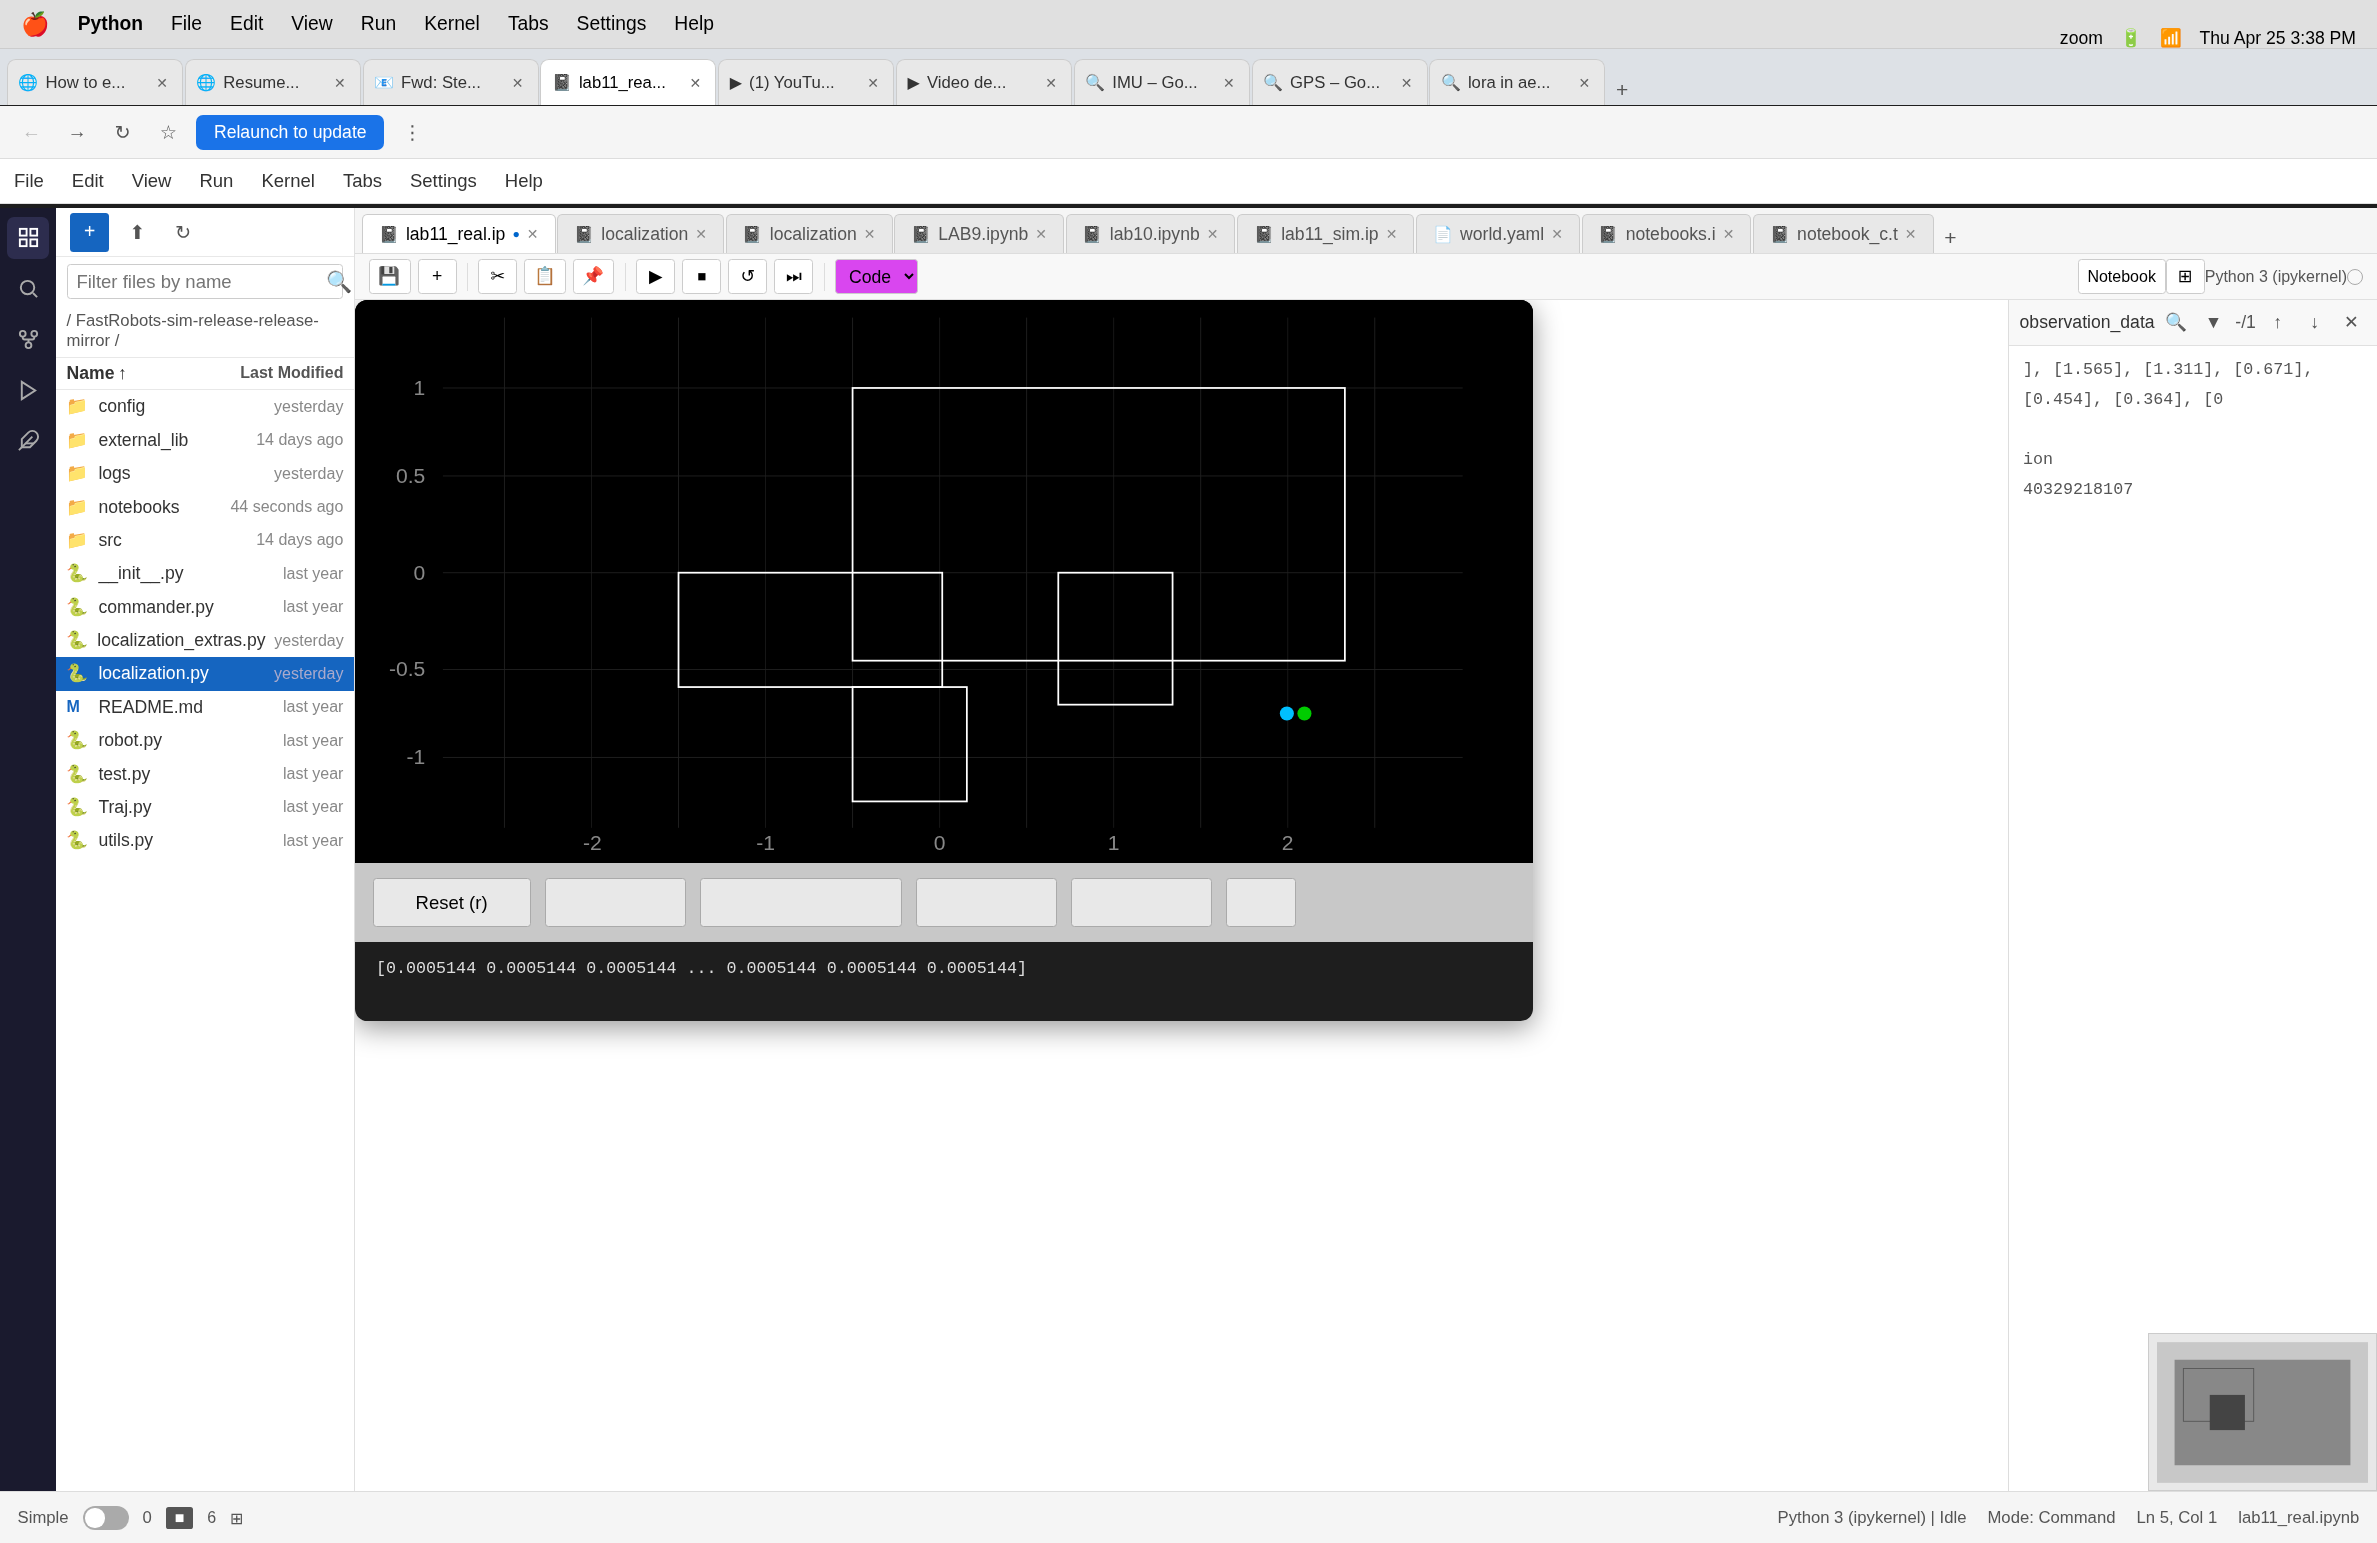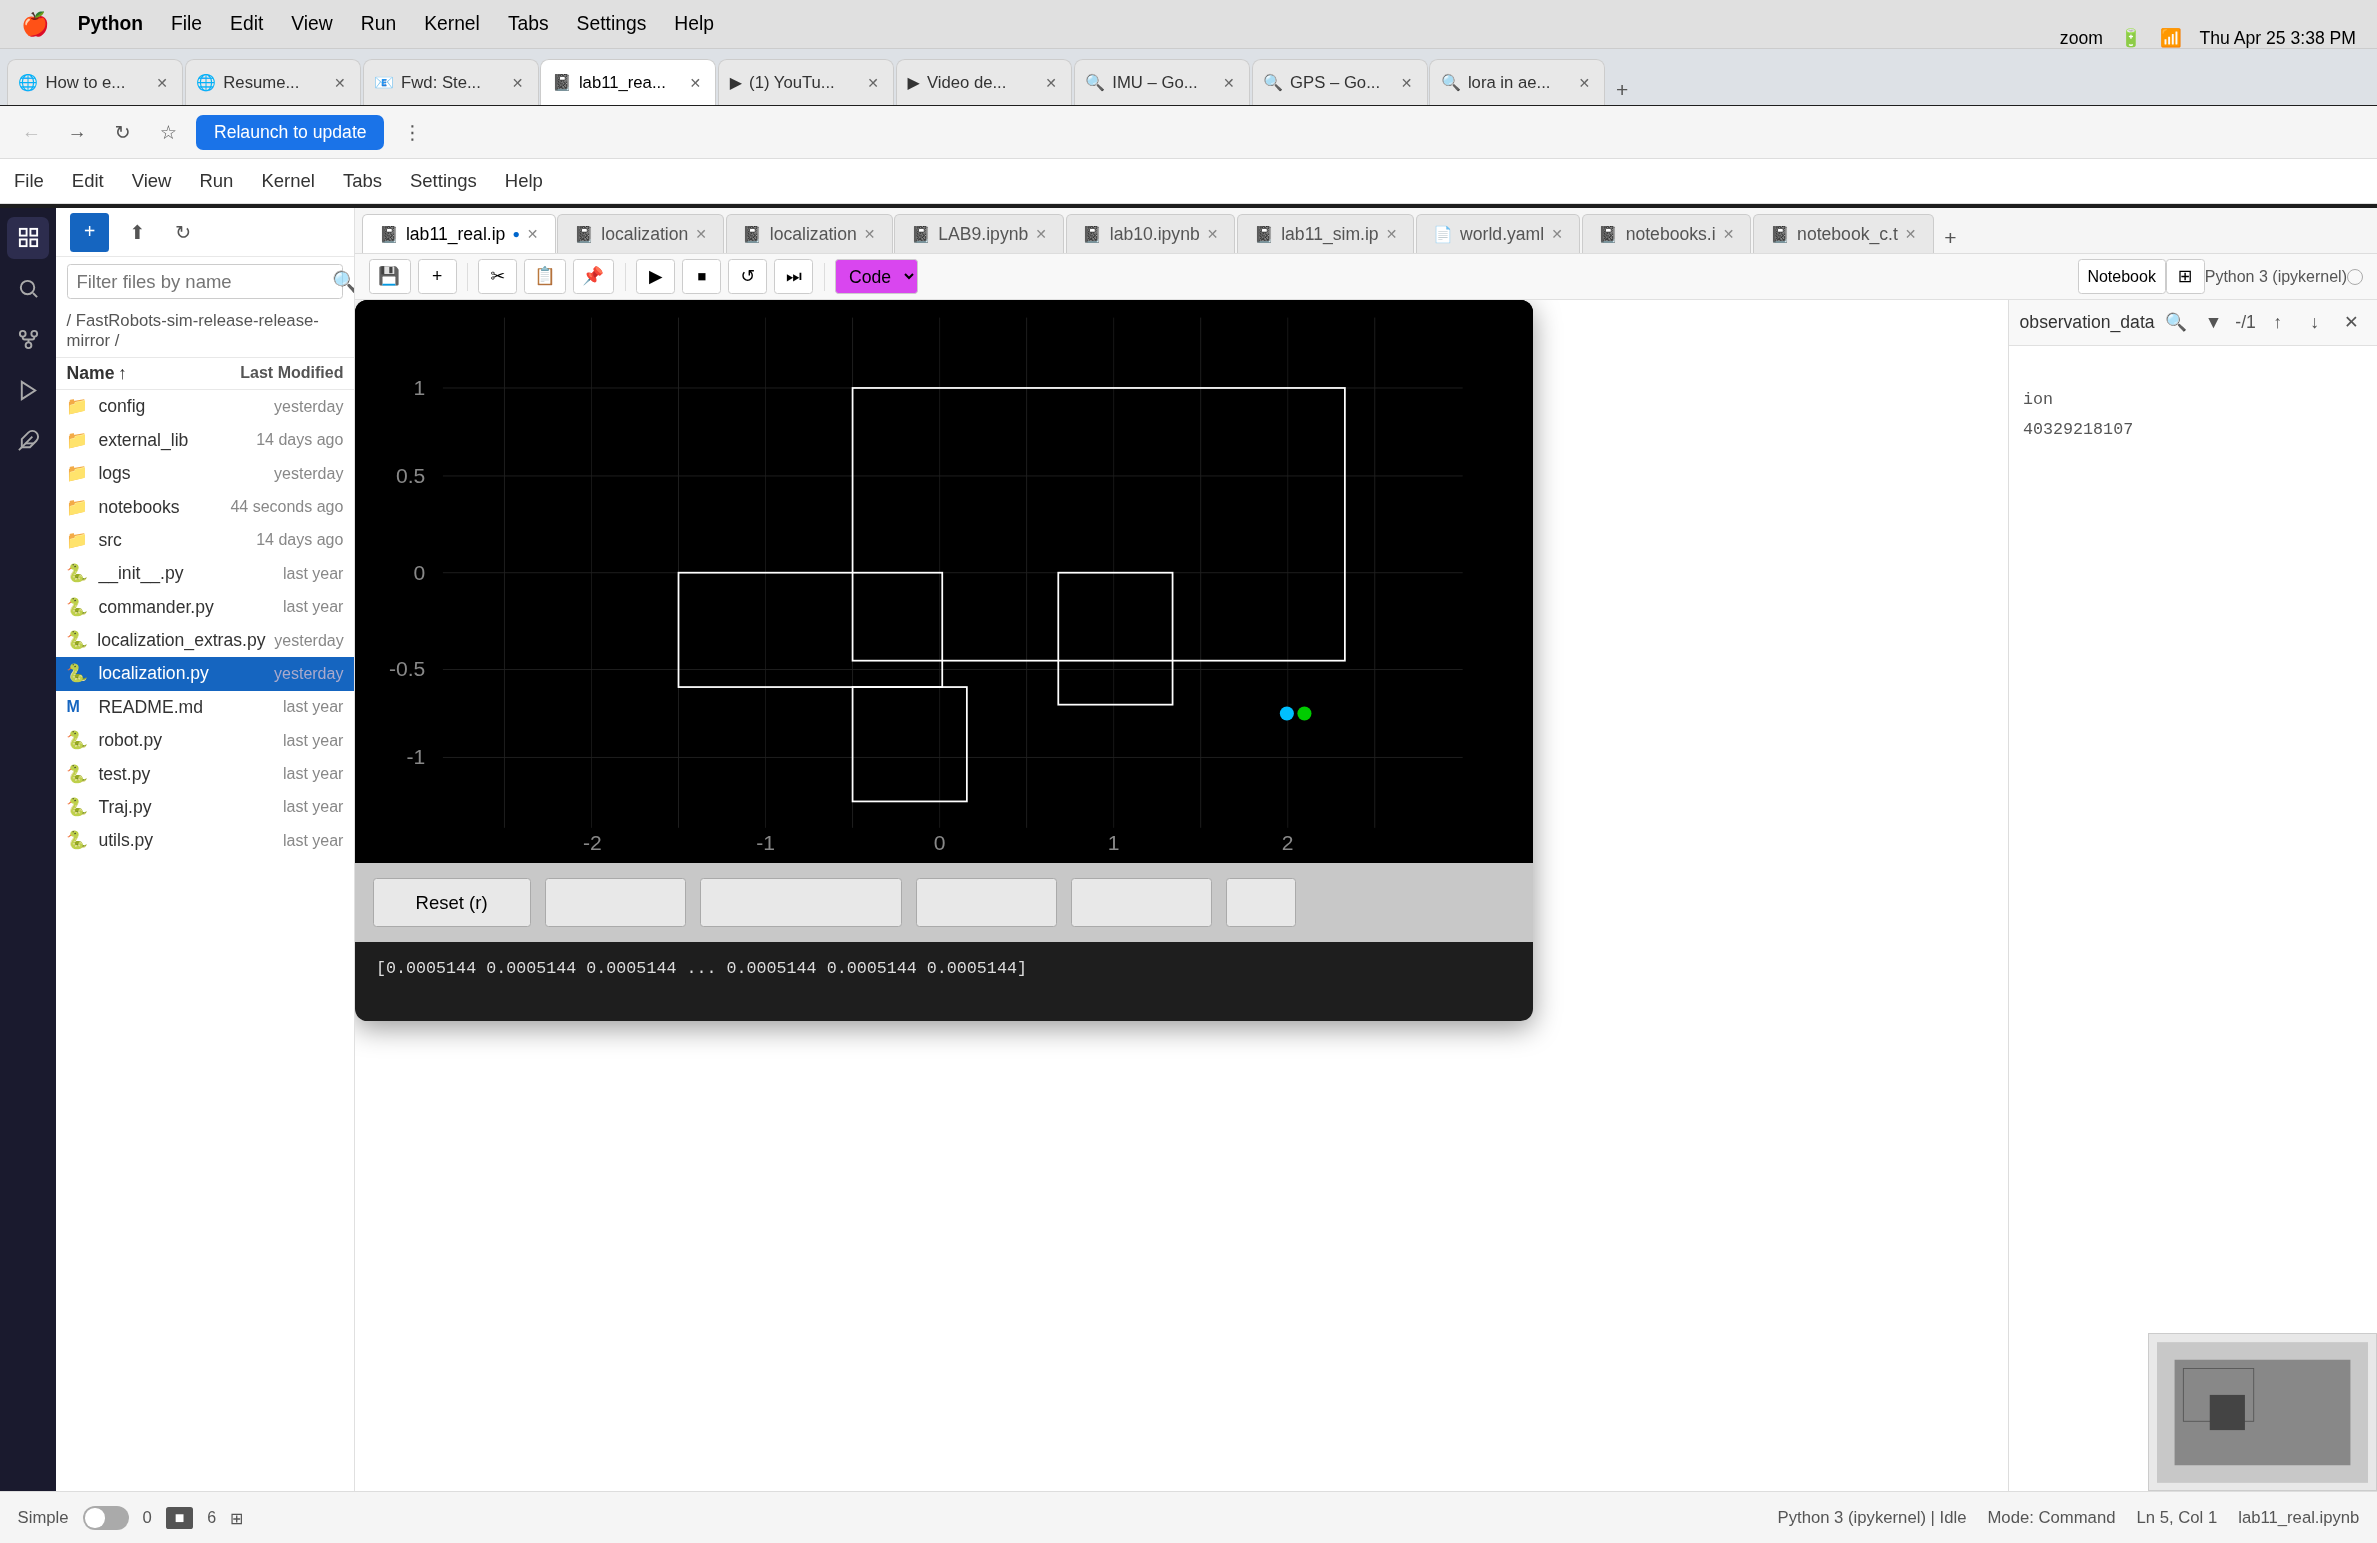--- a/index.html
+++ b/index.html
@@ -270,21 +270,21 @@
       font-size: 19.3px;
       cursor: pointer;
       color: #555;
       display: flex; align-items: center; justify-content: center;
     }
 
     .fb-search {
       margin: 7px 10.6px;
       display: flex;
       align-items: center;
-      gap: 13px;
+      gap: 7px;
       border: 0.9px solid #ccc;
       border-radius: 3.5px;
       padding: 0 8.8px;
       height: 35px;
     }
     .fb-search input {
       border: none; outline: none; font-size: 18.5px; flex: 1; background: transparent;
     }
 
     .fb-breadcrumb {
@@ -911,20 +911,21 @@
         <span class="rnb-search-text">observation_data</span>
         <button class="rnb-icon-btn">🔍</button>
         <button class="rnb-icon-btn">▼</button>
         <span style="font-size:17.6px;color:#555;">-/1</span>
         <button class="rnb-icon-btn">↑</button>
         <button class="rnb-icon-btn">↓</button>
         <button class="rnb-icon-btn">✕</button>
       </div>
 
       <div id="right-nb-content" style="padding:8.8px 14px;font-family:'Monaco','Courier New',monospace;font-size:16.7px;color:#333;line-height:1.8;overflow:hidden;">
+        <div style="color:#555;">], [1.565], [1.311], [0.671], [0.454], [0.364], [0</div>
         <div>&nbsp;</div>
         <div style="color:#555;">ion</div>
         <div style="color:#555;">40329218107</div>
       </div>
     </div>
 
   </div>
 </div>
 
 <div id="statusbar">

